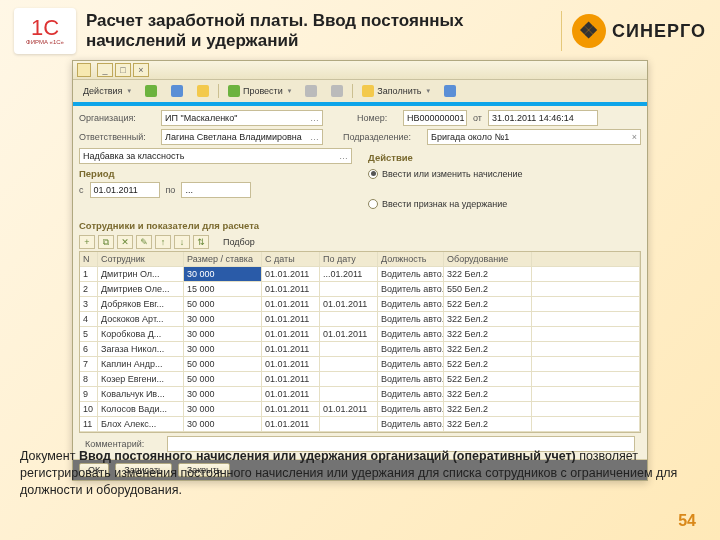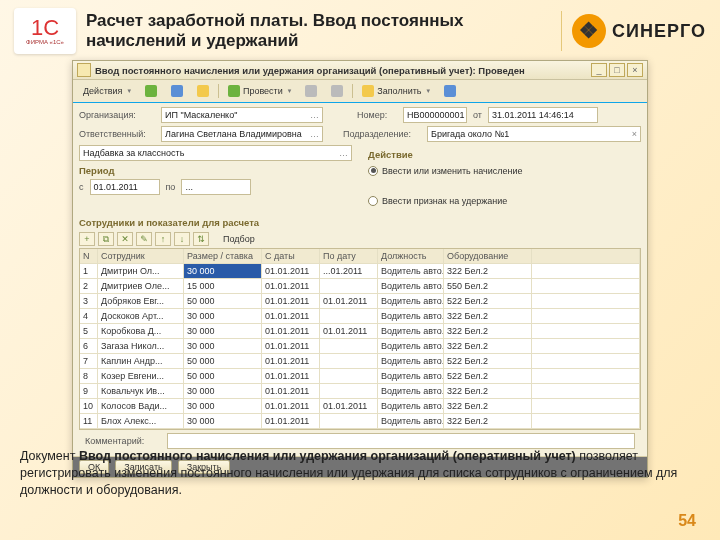--- a/index.html
+++ b/index.html
@@ -59,21 +59,21 @@
     padding: 2px 4px;
     border-bottom: 1px solid #c9c19f;
   }
   .titlebar .ico { width: 14px; height: 14px; background:#f7e9b0; border:1px solid #bfa85a; margin-right:4px; }
   .titlebar .ttl { flex:1; font-weight: bold; font-size: 9.5px; }
   .winbtn { width:16px; height:14px; border:1px solid #bfa85a; background:#f7f0d0; margin-left:2px; display:flex; align-items:center; justify-content:center; font-size:9px; color:#666; }
   .toolbar {
     display:flex; align-items:center; gap:4px;
     padding: 3px 5px;
     background: #f1ead0;
-    border-bottom: 1px solid #0ea5e9;
+    border-bottom: 4px solid #0ea5e9;
     font-size: 9px;
   }
   .tbtn { display:flex; align-items:center; gap:3px; padding:1px 4px; border:1px solid transparent; border-radius:2px; }
   .dd::after { content:"▾"; font-size:7px; margin-left:2px; color:#777; }
   .ico-s { width:12px; height:12px; display:inline-block; }
   .ico-green { background:#6db33f; border-radius:2px; }
   .ico-blue { background:#5b8fd6; border-radius:2px; }
   .ico-yel { background:#f3c94c; border-radius:2px; }
   .ico-gray { background:#bbb; border-radius:2px; }
   .sep { width:1px; height:14px; background:#cbbf90; }
@@ -137,21 +137,20 @@
   <div class="logo-sinergo">
     <span class="sinergo-ico">❖</span>
     <span>СИНЕРГО</span>
   </div>
 </div>
 
 <div class="app-window">
 
   <div class="titlebar">
     <span class="ico"></span>
-    <span class="ttl">Ввод постоянного начисления или удержания организаций (оперативный учет): Проведен</span>
     <span class="winbtn">_</span>
     <span class="winbtn">□</span>
     <span class="winbtn">×</span>
   </div>
 
   <div class="toolbar">
     <span class="tbtn dd">
         <span>Действия</span>
       </span>
     <span class="tbtn">

